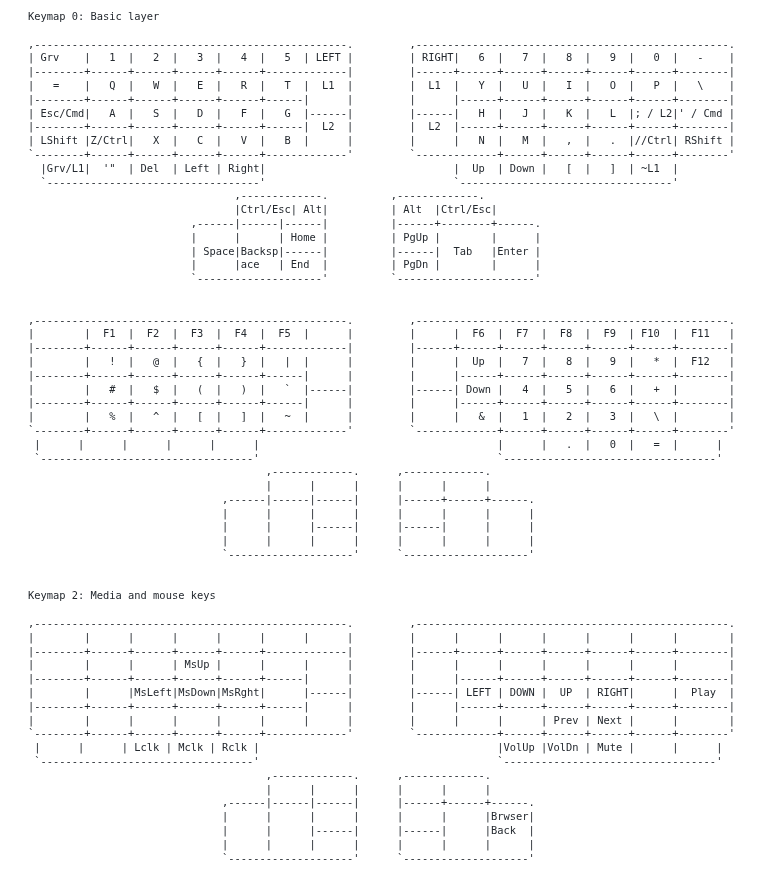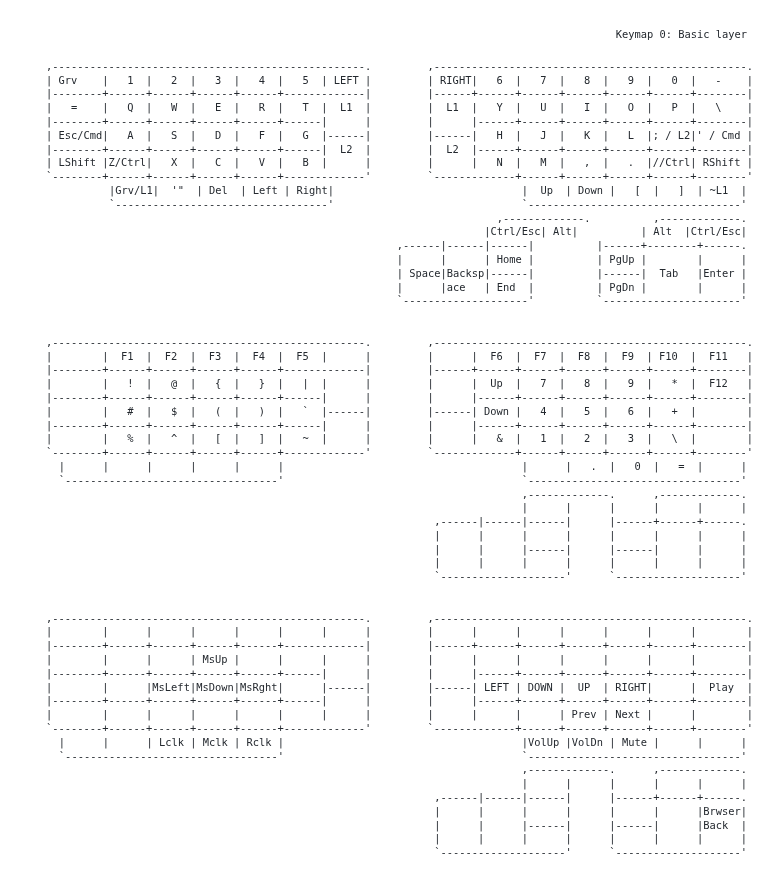--- a/index.html
+++ b/index.html
@@ -11,25 +11,24 @@
     box-sizing: border-box;
     width: 765px;
     min-height: 883px;
     padding: 10px 0 0 28px;
     font-family: "DejaVu Sans Mono", "Liberation Mono", monospace;
     font-size: 10.4px;
     line-height: 13.8px;
     color: #24292f;
   }
   pre {
-    margin: 18px;
+    margin: 0;
     font: inherit;
     white-space: pre;
     color: inherit;
-    text-align: right;
   }
   .art {
     margin-top: 13.8px;
     margin-bottom: 27.6px;
   }
   section:last-child .art {
     margin-bottom: 0;
   }
 </style>
 </head>
@@ -74,20 +73,21 @@
                                       ,-------------.      ,-------------.
                                       |      |      |      |      |      |
                                ,------|------|------|      |------+------+------.
                                |      |      |      |      |      |      |      |
                                |      |      |------|      |------|      |      |
                                |      |      |      |      |      |      |      |
                                `--------------------'      `--------------------'</pre>
   </section>
 
   <section>
+    <pre class="title">Keymap 2: Media and mouse keys</pre>
     <pre class="art">,--------------------------------------------------.         ,--------------------------------------------------.
 |        |      |      |      |      |      |      |         |      |      |      |      |      |      |        |
 |--------+------+------+------+------+-------------|         |------+------+------+------+------+------+--------|
 |        |      |      | MsUp |      |      |      |         |      |      |      |      |      |      |        |
 |--------+------+------+------+------+------|      |         |      |------+------+------+------+------+--------|
 |        |      |MsLeft|MsDown|MsRght|      |------|         |------| LEFT | DOWN |  UP  | RIGHT|      |  Play  |
 |--------+------+------+------+------+------|      |         |      |------+------+------+------+------+--------|
 |        |      |      |      |      |      |      |         |      |      |      | Prev | Next |      |        |
 `--------+------+------+------+------+-------------'         `-------------+------+------+------+------+--------'
  |      |      | Lclk | Mclk | Rclk |                                      |VolUp |VolDn | Mute |      |      |

